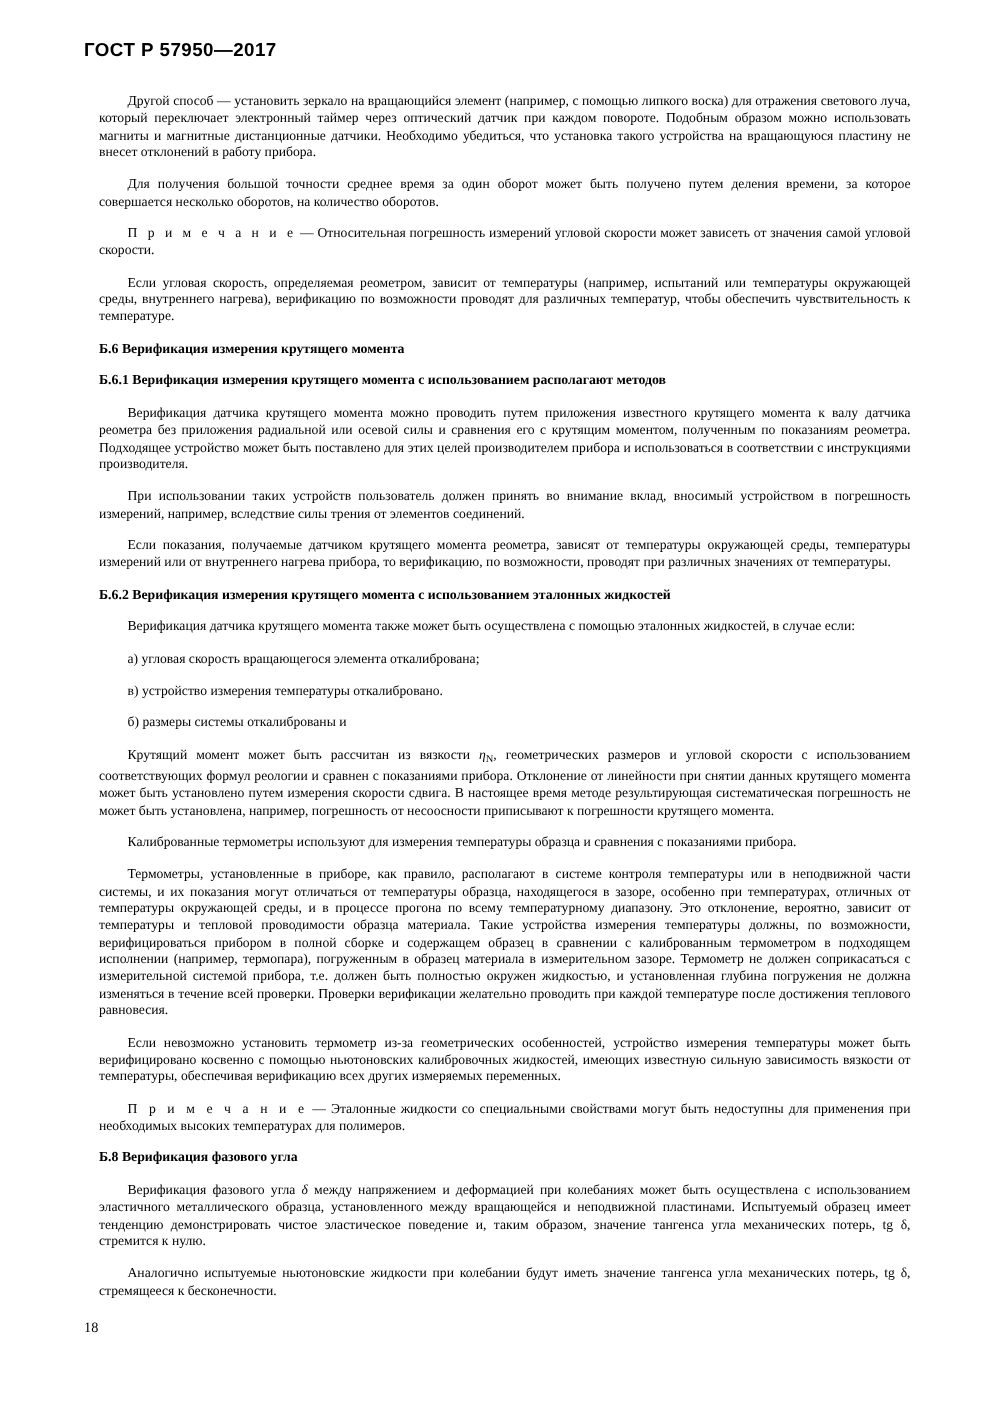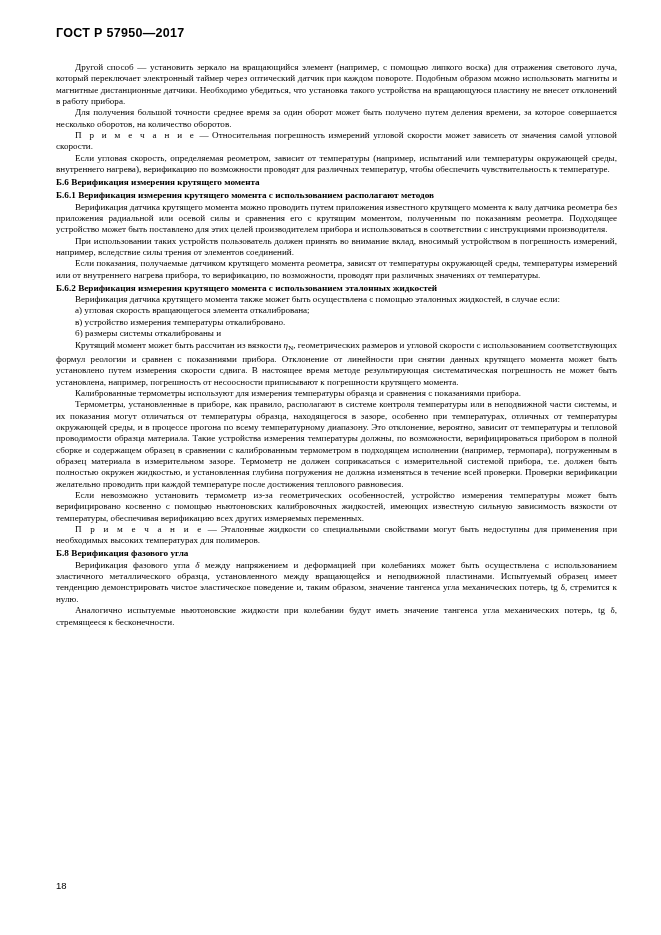--- a/index.html
+++ b/index.html
@@ -29,21 +29,21 @@
     font-size: 12.5px;
     letter-spacing: 0.3px;
     margin-bottom: 22px;
   }
   .body-text {
     font-size: 9.1px;
     line-height: 11.35px;
     text-align: justify;
   }
   p {
-    margin: 0;
+    margin: 10px;
     text-indent: 19px;
   }
   .heading {
     font-family: Liberation Serif, serif;
     font-weight: bold;
     font-size: 9.2px;
     text-indent: 0;
     margin-top: 1.5px;
     line-height: 11.6px;
     text-align: left;
@@ -55,21 +55,21 @@
     font-style: italic;
   }
   .sub {
     font-size: 7px;
     vertical-align: -2px;
   }
   .footer {
     position: absolute;
     left: 56px;
     bottom: 44px;
-    font-family: Liberation Sans, sans-serif;
+    font-family: Liberation Serif, serif;
     font-size: 9.5px;
   }
 </style>
 </head>
 <body>
 
 <div class="page">
 
   <div class="header">ГОСТ Р 57950—2017</div>
 

